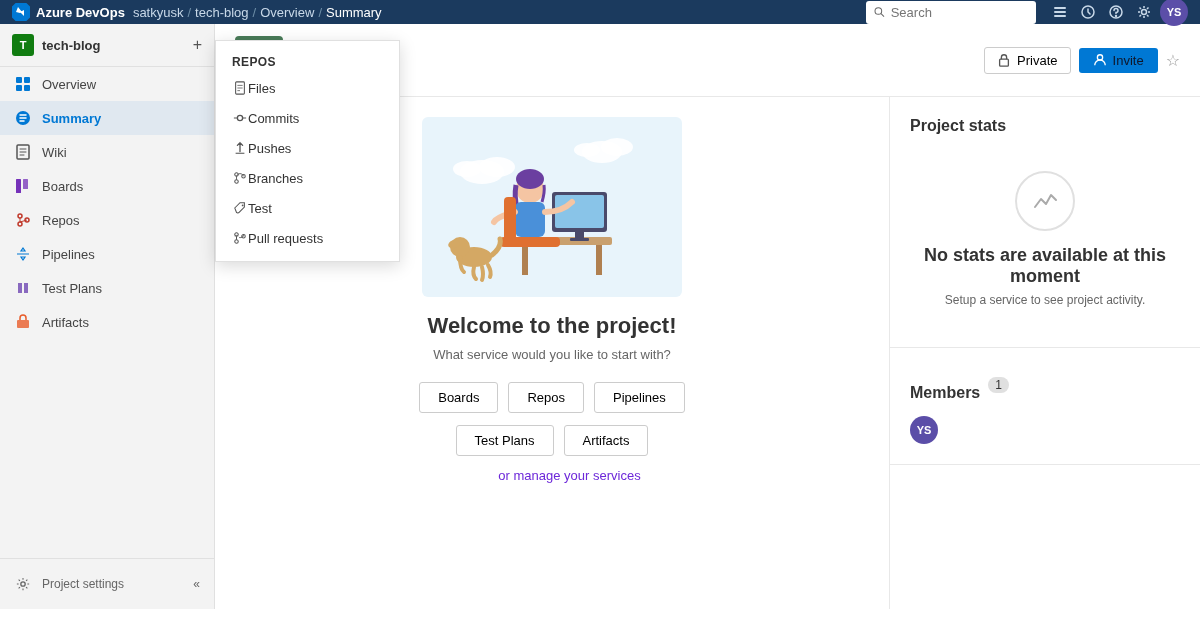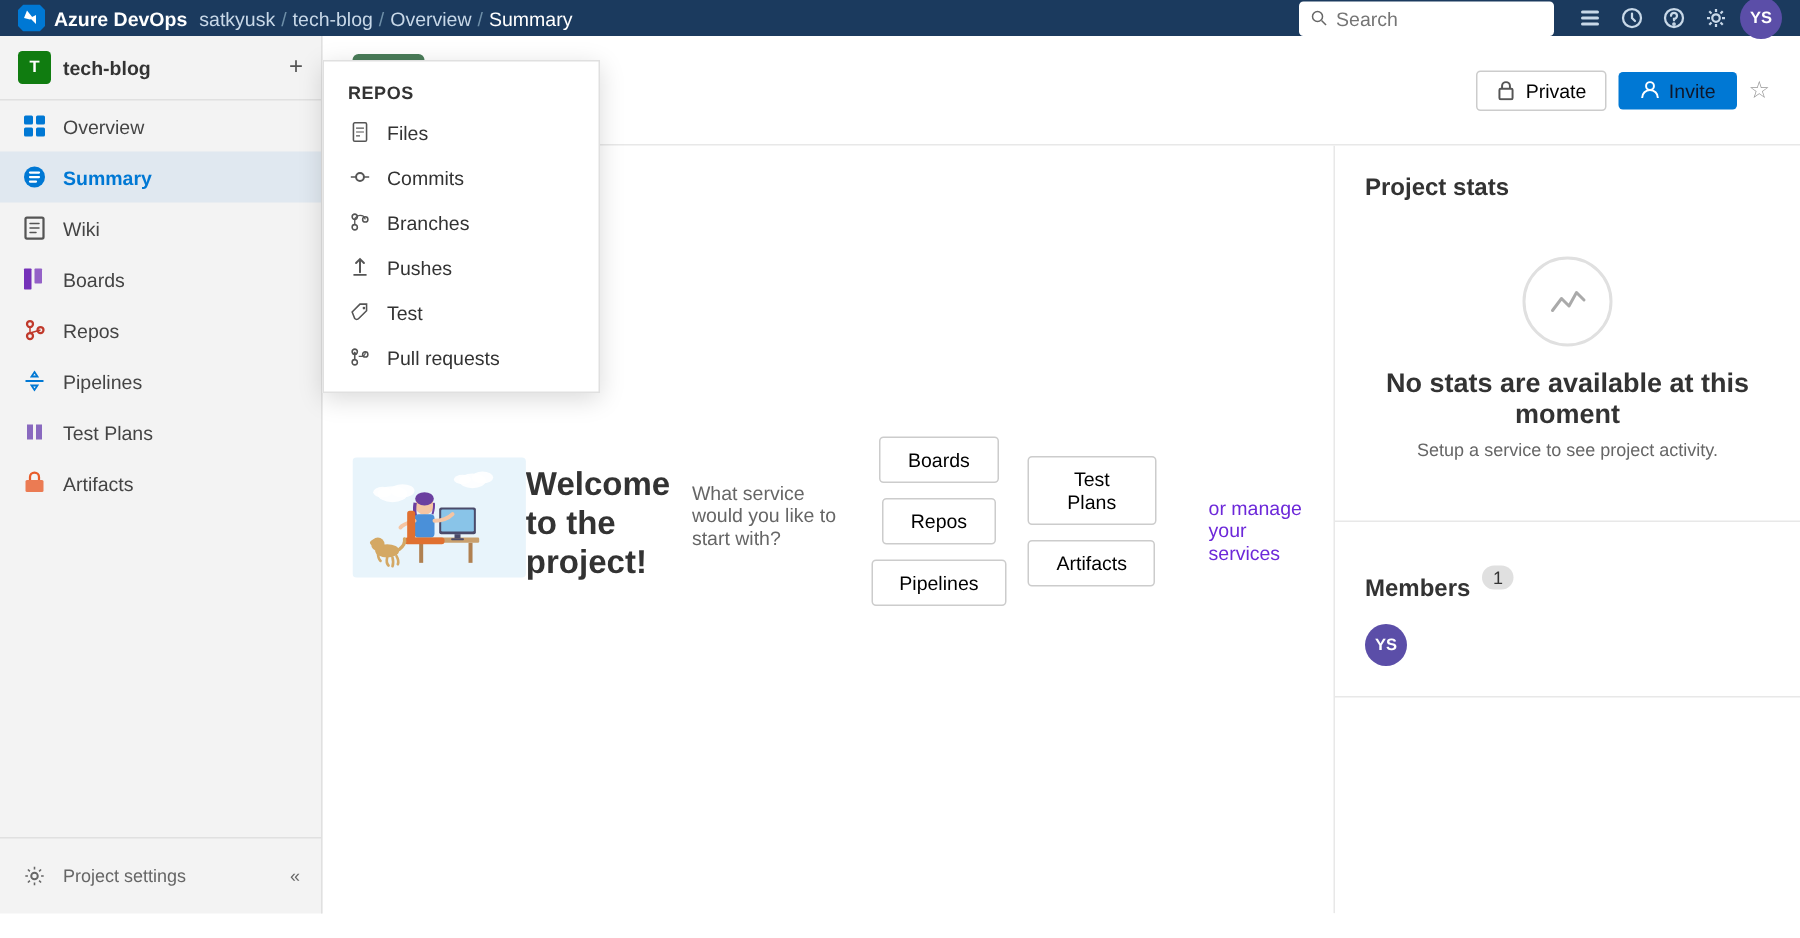--- a/index.html
+++ b/index.html
@@ -41,21 +41,21 @@
     .main { flex: 1; display: flex; flex-direction: column; overflow: hidden; }
     .project-header { display: flex; align-items: center; padding: 12px 20px; border-bottom: 1px solid #e8e8e8; gap: 14px; }
     .project-header-icon { width: 48px; height: 48px; background: #4a7c59; border-radius: 4px; color: #fff; display: flex; align-items: center; justify-content: center; font-size: 22px; font-weight: 700; }
     .project-header-title { font-size: 20px; font-weight: 600; flex: 1; }
     .project-header-actions { display: flex; align-items: center; gap: 8px; }
     .btn-private { display: flex; align-items: center; gap: 6px; border: 1px solid #ccc; border-radius: 3px; padding: 5px 12px; font-size: 13px; cursor: pointer; background: #fff; }
     .btn-invite { display: flex; align-items: center; gap: 6px; background: #0078d4; color: #0f172a; border: none; border-radius: 3px; padding: 5px 14px; font-size: 13px; cursor: pointer; }
     .star-icon { color: #999; cursor: pointer; font-size: 16px; }
 
     .content-area { display: flex; flex: 1; overflow: hidden; }
-    .welcome-section { flex: 1; padding: 20px; display: flex; flex-direction: row; align-items: center; justify-content: flex-start; border-right: 1px solid #e8e8e8; overflow-y: auto; }
+    .welcome-section { flex: 1; padding: 20px; display: flex; flex-direction: column; align-items: center; justify-content: flex-start; border-right: 1px solid #e8e8e8; overflow-y: auto; }
     .welcome-illustration { width: 260px; height: 180px; margin-bottom: 16px; position: relative; }
     .welcome-title { font-size: 22px; font-weight: 700; margin-bottom: 8px; }
     .welcome-subtitle { font-size: 13px; color: #666; margin-bottom: 20px; }
     .service-buttons { display: flex; flex-wrap: wrap; justify-content: center; gap: 10px; margin-bottom: 12px; }
     .service-btn { border: 1px solid #ccc; border-radius: 3px; padding: 7px 18px; font-size: 13px; cursor: pointer; background: #fff; }
     .service-link { font-size: 13px; color: #6d28d9; cursor: pointer; text-decoration: none; margin-left: 35px; }
 
     .right-panel { width: 310px; display: flex; flex-direction: column; overflow-y: auto; }
     .panel-section { padding: 20px; border-bottom: 1px solid #e8e8e8; }
     .panel-section-title { font-size: 16px; font-weight: 600; margin-bottom: 16px; }
@@ -65,21 +65,21 @@
     .stats-sub { font-size: 12px; color: #666; text-align: center; }
     .members-header { display: flex; align-items: center; gap: 8px; margin-bottom: 14px; }
     .members-title { font-size: 16px; font-weight: 600; margin-top: 16px; }
     .members-count { background: #e0e0e0; border-radius: 10px; padding: 1px 7px; font-size: 12px; }
     .member-row { display: flex; align-items: center; gap: 8px; }
     .member-avatar { width: 28px; height: 28px; border-radius: 50%; background: #5b4ea8; color: #fff; display: flex; align-items: center; justify-content: center; font-size: 11px; font-weight: 700; }
 
     
     .repos-popup { position: absolute; top: 40px; left: 215px; background: #fff; border: 1px solid #e0e0e0; box-shadow: 0 4px 16px rgba(0,0,0,0.15); min-width: 185px; z-index: 200; padding: 8px 0; }
     .repos-popup-title { font-size: 12px; font-weight: 700; color: #333; padding: 6px 16px 4px; text-transform: uppercase; letter-spacing: 0.03em; }
-    .repos-popup-item { display: flex; align-items: center; gap: 10px; padding: 7px 16px; cursor: pointer; font-size: 13px; color: #333; }
+    .repos-popup-item { display: flex; align-items: center; padding: 7px 16px; cursor: pointer; font-size: 13px; color: #333; }
     .repos-popup-item-icon { width: 16px; height: 16px; display: flex; align-items: center; justify-content: center; flex-shrink: 0; }
 
     
     .illus-svg { width: 100%; height: 100%; }
   </style>
 </head>
 <body>
 
 <div class="topbar">
   <div class="topbar-logo">
@@ -255,37 +255,37 @@
             <circle cx="8" cy="8" r="3" stroke="#555" stroke-width="1.5" fill="none"></circle>
             <path d="M1 8h4M11 8h4" stroke="#555" stroke-width="1.2"></path>
           </svg>
       </span>
       <span>Commits</span>
     </div>
 
     <div class="repos-popup-item">
       <span class="repos-popup-item-icon">
         <svg width="14" height="14" viewBox="0 0 16 16" fill="none">
+            <path d="M8 2v10M5 5l3-3 3 3" stroke="#555" stroke-width="1.5" stroke-linecap="round"></path>
+            <path d="M3 14h10" stroke="#555" stroke-width="1.2"></path>
+          </svg>
+      </span>
+      <span>Pushes</span>
+    </div>
+
+    <div class="repos-popup-item">
+      <span class="repos-popup-item-icon">
+        <svg width="14" height="14" viewBox="0 0 16 16" fill="none">
             <circle cx="4" cy="4" r="2" stroke="#555" stroke-width="1.2" fill="none"></circle>
             <circle cx="4" cy="12" r="2" stroke="#555" stroke-width="1.2" fill="none"></circle>
             <circle cx="12" cy="6" r="2" stroke="#555" stroke-width="1.2" fill="none"></circle>
             <path d="M4 6v4M4 6c0-1 2-3 4-3 1.5 0 3.5 1 4 3" stroke="#555" stroke-width="1"></path>
           </svg>
       </span>
       <span>Branches</span>
-    </div>
-
-    <div class="repos-popup-item">
-      <span class="repos-popup-item-icon">
-        <svg width="14" height="14" viewBox="0 0 16 16" fill="none">
-            <path d="M8 2v10M5 5l3-3 3 3" stroke="#555" stroke-width="1.5" stroke-linecap="round"></path>
-            <path d="M3 14h10" stroke="#555" stroke-width="1.2"></path>
-          </svg>
-      </span>
-      <span>Pushes</span>
     </div>
 
     <div class="repos-popup-item">
       <span class="repos-popup-item-icon">
         <svg width="14" height="14" viewBox="0 0 16 16" fill="none">
             <path d="M2 8L8 2h5v5L7 13a2 2 0 01-3 0L2 8z" stroke="#555" stroke-width="1.2" fill="none"></path>
             <circle cx="11" cy="5" r="1" fill="#555"></circle>
           </svg>
       </span>
       <span>Test</span>

